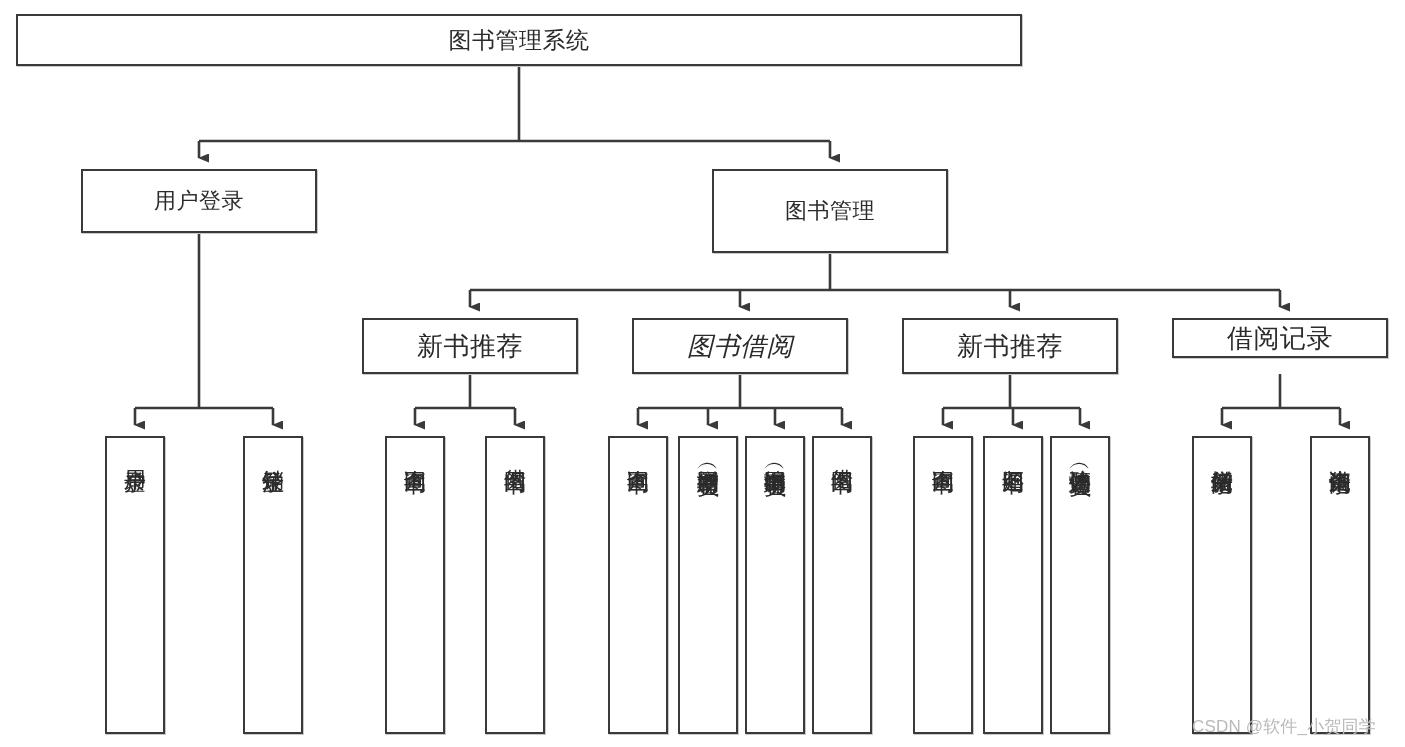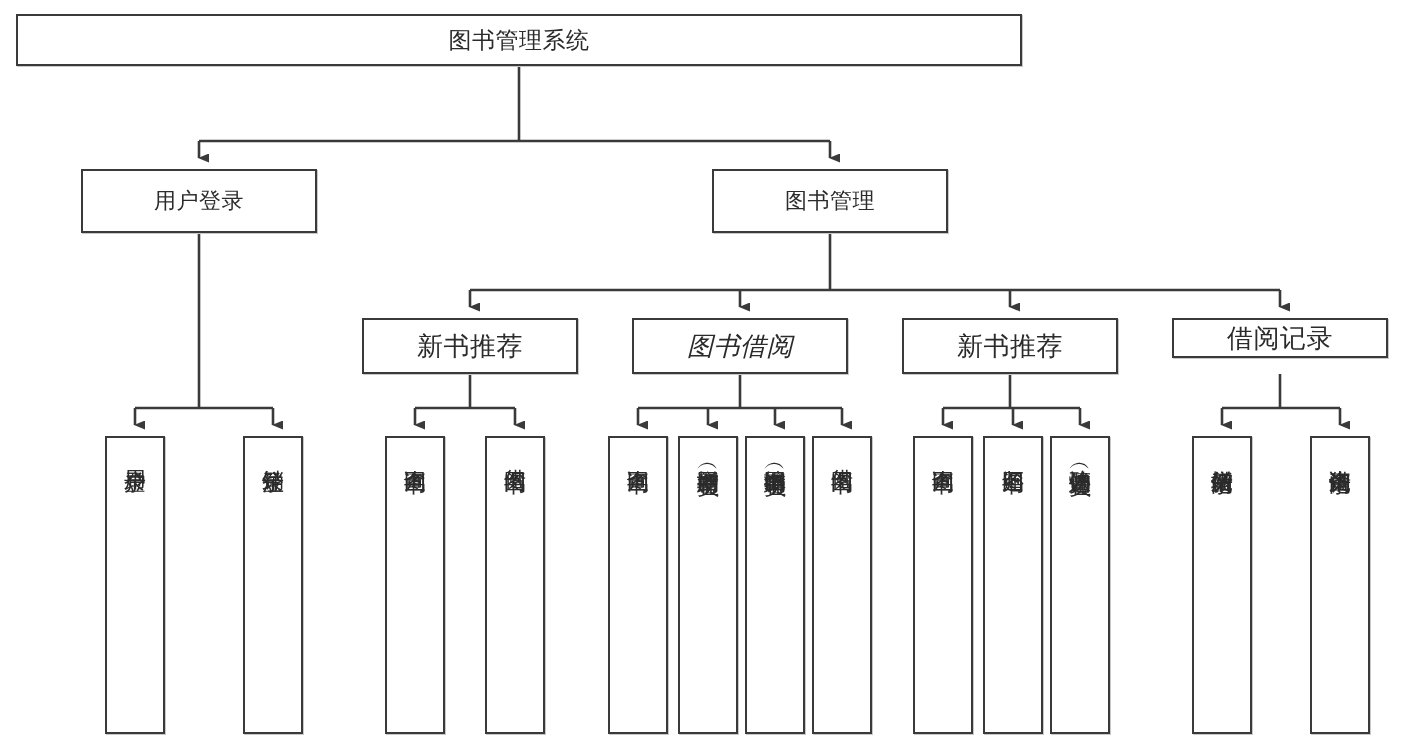--- a/index.html
+++ b/index.html
@@ -119,21 +119,21 @@
       </g>
   </svg>
 
   <div id="node-layer">
       <div class="node-box node-root" style="left: 16px; top: 14px; width: 1006px; height: 52px;">
         <span class="node-label">图书管理系统</span>
       </div>
       <div class="node-box node-level2" style="left: 81px; top: 169px; width: 236px; height: 64px;">
         <span class="node-label">用户登录</span>
       </div>
-      <div class="node-box node-level2" style="left: 712px; top: 169px; width: 236px; height: 64px;">
+      <div class="node-box node-level2" style="left: 712px; top: 169px; width: 236px; height: 84px;">
         <span class="node-label">图书管理</span>
       </div>
       <div class="node-box node-level3" style="left: 362px; top: 318px; width: 216px; height: 56px;">
         <span class="node-label">新书推荐</span>
       </div>
       <div class="node-box node-level3" style="left: 632px; top: 318px; width: 216px; height: 56px; font-style: italic;">
         <span class="node-label">图书借阅</span>
       </div>
       <div class="node-box node-level3" style="left: 902px; top: 318px; width: 216px; height: 56px;">
         <span class="node-label">新书推荐</span>
@@ -175,14 +175,15 @@
         <span class="node-label">确认归还（管理员）</span>
       </div>
       <div class="node-box node-leaf" style="left: 1192px; top: 436px; width: 60px; height: 298px;">
         <span class="node-label">新增借阅记录</span>
       </div>
       <div class="node-box node-leaf" style="left: 1310px; top: 436px; width: 60px; height: 298px;">
         <span class="node-label">查询借阅记录</span>
       </div>
     </div>
 
+  <div class="watermark" style="left:1192px; top:715px;">CSDN @软件_小贺同学</div>
 
 </div>
 
 </body></html>

